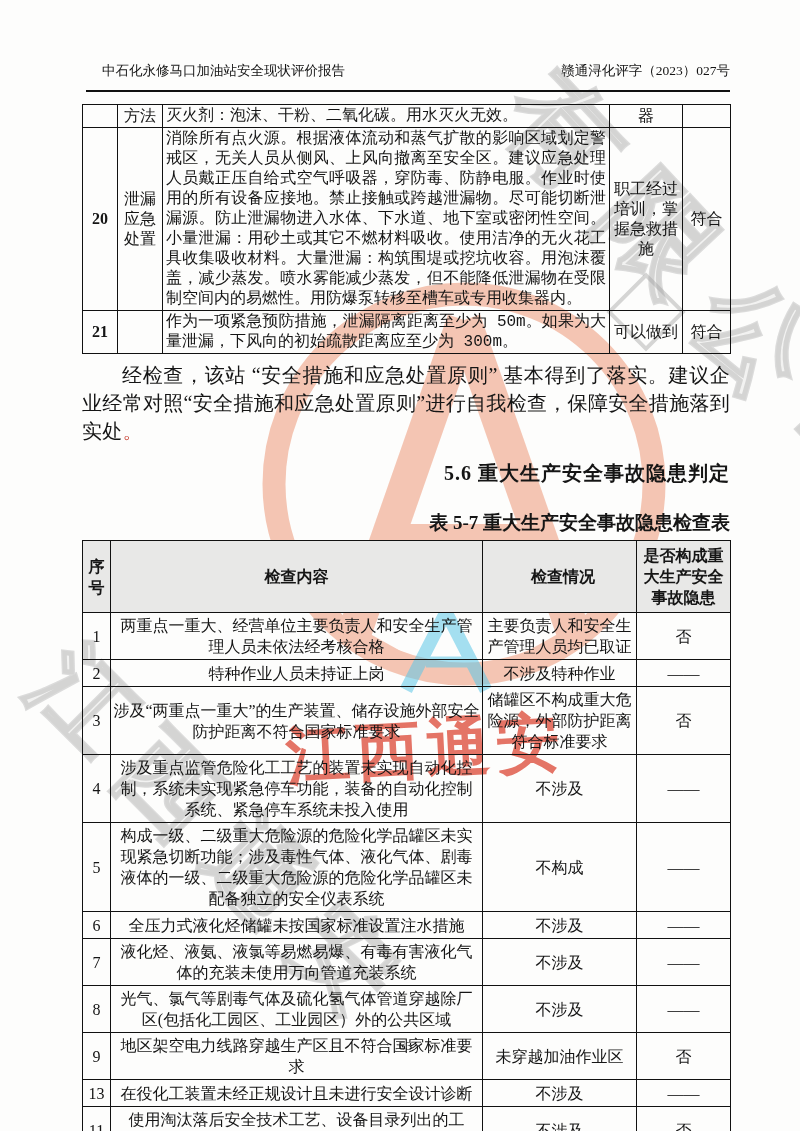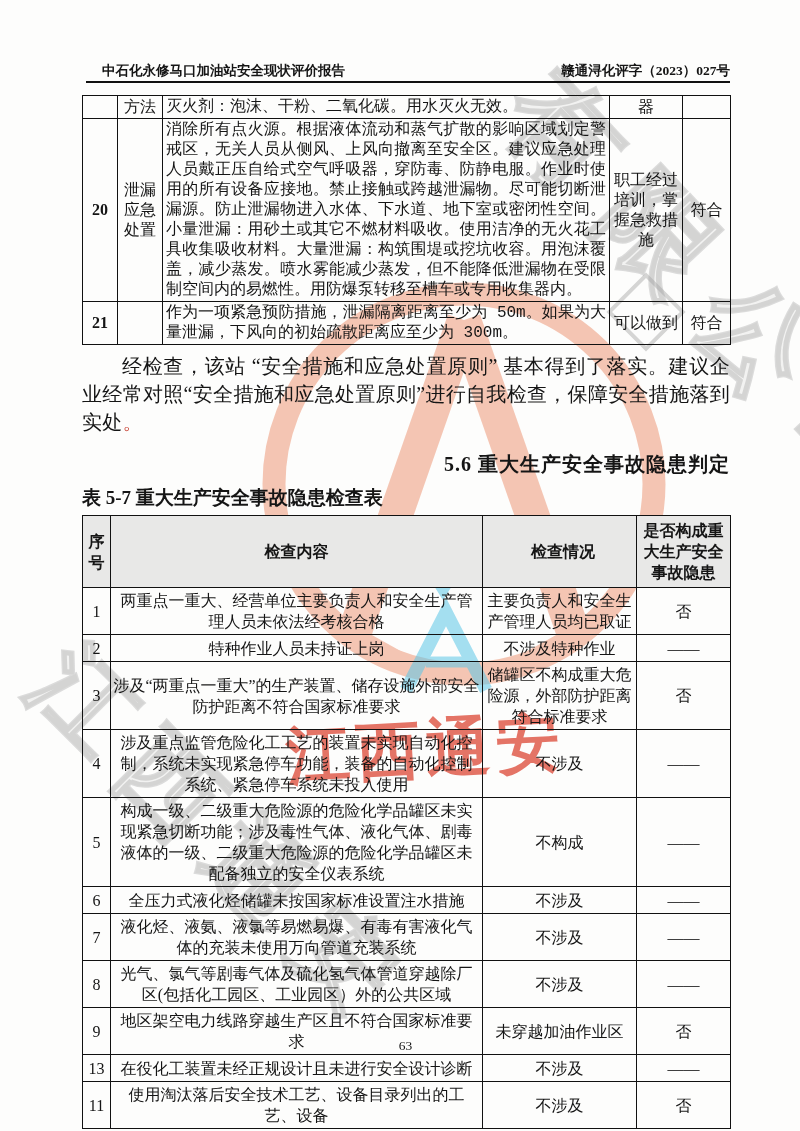--- a/index.html
+++ b/index.html
@@ -39,22 +39,22 @@
     font-family: "Liberation Sans", "DejaVu Sans", sans-serif;
     white-space: nowrap;
   }
   .wm-logo { left: 252px; top: 272px; }
   .wm-blue { left: 388px; top: 540px; }
   
   .page-header {
     position: relative; z-index: 1;
     margin: 62px 70px 0 86px;
     display: flex; justify-content: space-between; align-items: flex-end;
-    font-size: 13.5px; font-weight: bold;
-    padding-bottom: 1px;
+    font-size: 13.5px; font-weight: normal;
+    padding-bottom: 10px;
     border-bottom: 2px solid #111;
   }
   .page-header .left { margin-left: 16px; }
   
   .content { position: relative; z-index: 1; margin: 0 70px 0 82px; }
   table { border-collapse: collapse; width: 648px; table-layout: fixed; }
   td, th { border: 1.5px solid #111; vertical-align: middle; overflow: hidden; }
   
   .t1 { margin-top: 12px; font-size: 16px; line-height: 20px; }
   .t1 .c1 { width: 35px; text-align: center; font-weight: bold; font-family: "Liberation Serif", serif; }
@@ -69,21 +69,21 @@
   .para {
     margin-top: 7px;
     font-size: 20px; line-height: 28px;
     text-align: justify;
     text-indent: 2em;
     letter-spacing: 0.2px;
   }
   .red-period { color: #c43526; text-indent: 0; }
   
   .sec-heading { margin-top: 15px; font-size: 20px; font-weight: bold; letter-spacing: 1px; text-align: right; }
-  .tbl-caption { margin-top: 7px; text-align: left; font-size: 19px; font-weight: bold; }
+  .tbl-caption { margin-top: 23px; text-align: right; font-size: 19px; font-weight: bold; }
   
   .t2 { margin-top: 4px; font-size: 16px; line-height: 21px; }
   .t2 th {
     background: #e8e8e7; font-weight: bold; text-align: center;
     padding: 4px 2px; font-size: 16px;
   }
   .t2 .h-no { width: 28px; }
   .t2 .h-content { width: 372px; }
   .t2 .h-situation { width: 154px; padding-left: 9px; }
   .t2 .h-hazard { width: 94px; }

